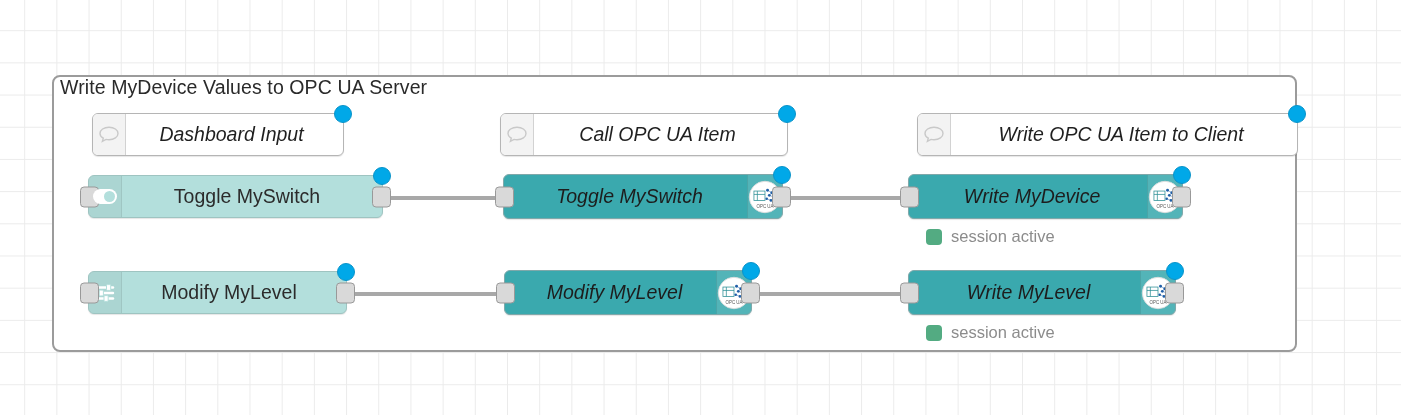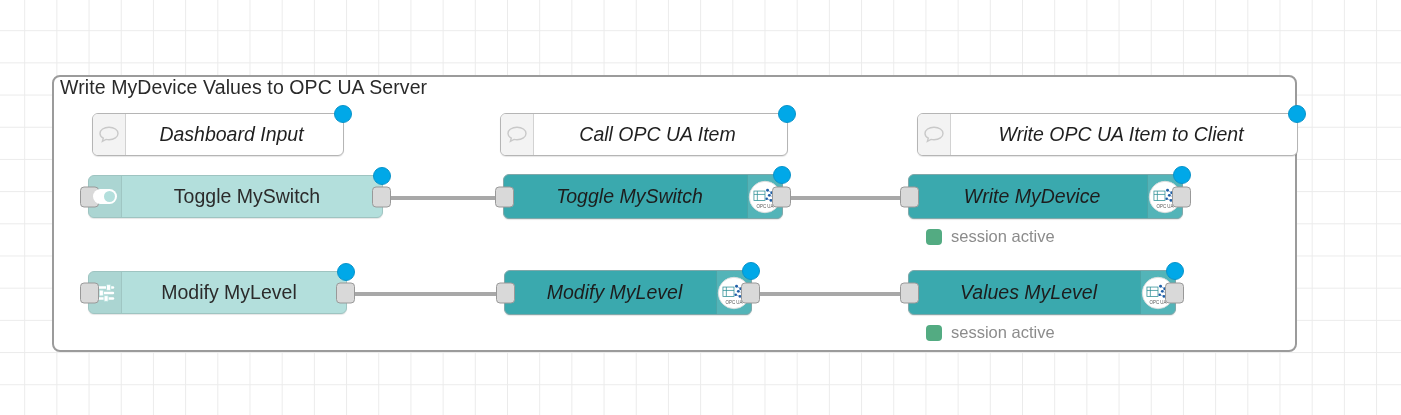--- a/index.html
+++ b/index.html
@@ -385,21 +385,21 @@
         </g>
         <text x="20" y="32.5" font-size="5.2" text-anchor="middle" fill="#555555" font-family="Liberation Sans, sans-serif">OPC UA</text>
       </svg>
     </div>
     <div class="port out"></div>
     <div class="blue-dot" style="right:-9px; top:-9px;"></div>
   </div>
 
   <div class="node opcua" style="left:908px; top:270px; width:268px; height:45px;">
     <div class="port in"></div>
-    <div class="node-label">Values MyLevel</div>
+    <div class="node-label">Write MyLevel</div>
     <div class="opcua-icon-cell">
       <svg width="40" height="40" viewBox="0 0 40 40" aria-hidden="true">
         <circle cx="20" cy="20" r="18.5" fill="#ffffff" stroke="#dcdcdc" stroke-width="1"></circle>
         <g stroke="#2e8f96" stroke-width="0.9" fill="none">
           <rect x="7" y="13" width="13" height="11"></rect>
           <line x1="7" y1="17" x2="20" y2="17"></line>
           <line x1="11" y1="13" x2="11" y2="24"></line>
         </g>
         <g fill="#1f5fa8">
           <circle cx="23" cy="12" r="1.7"></circle>

